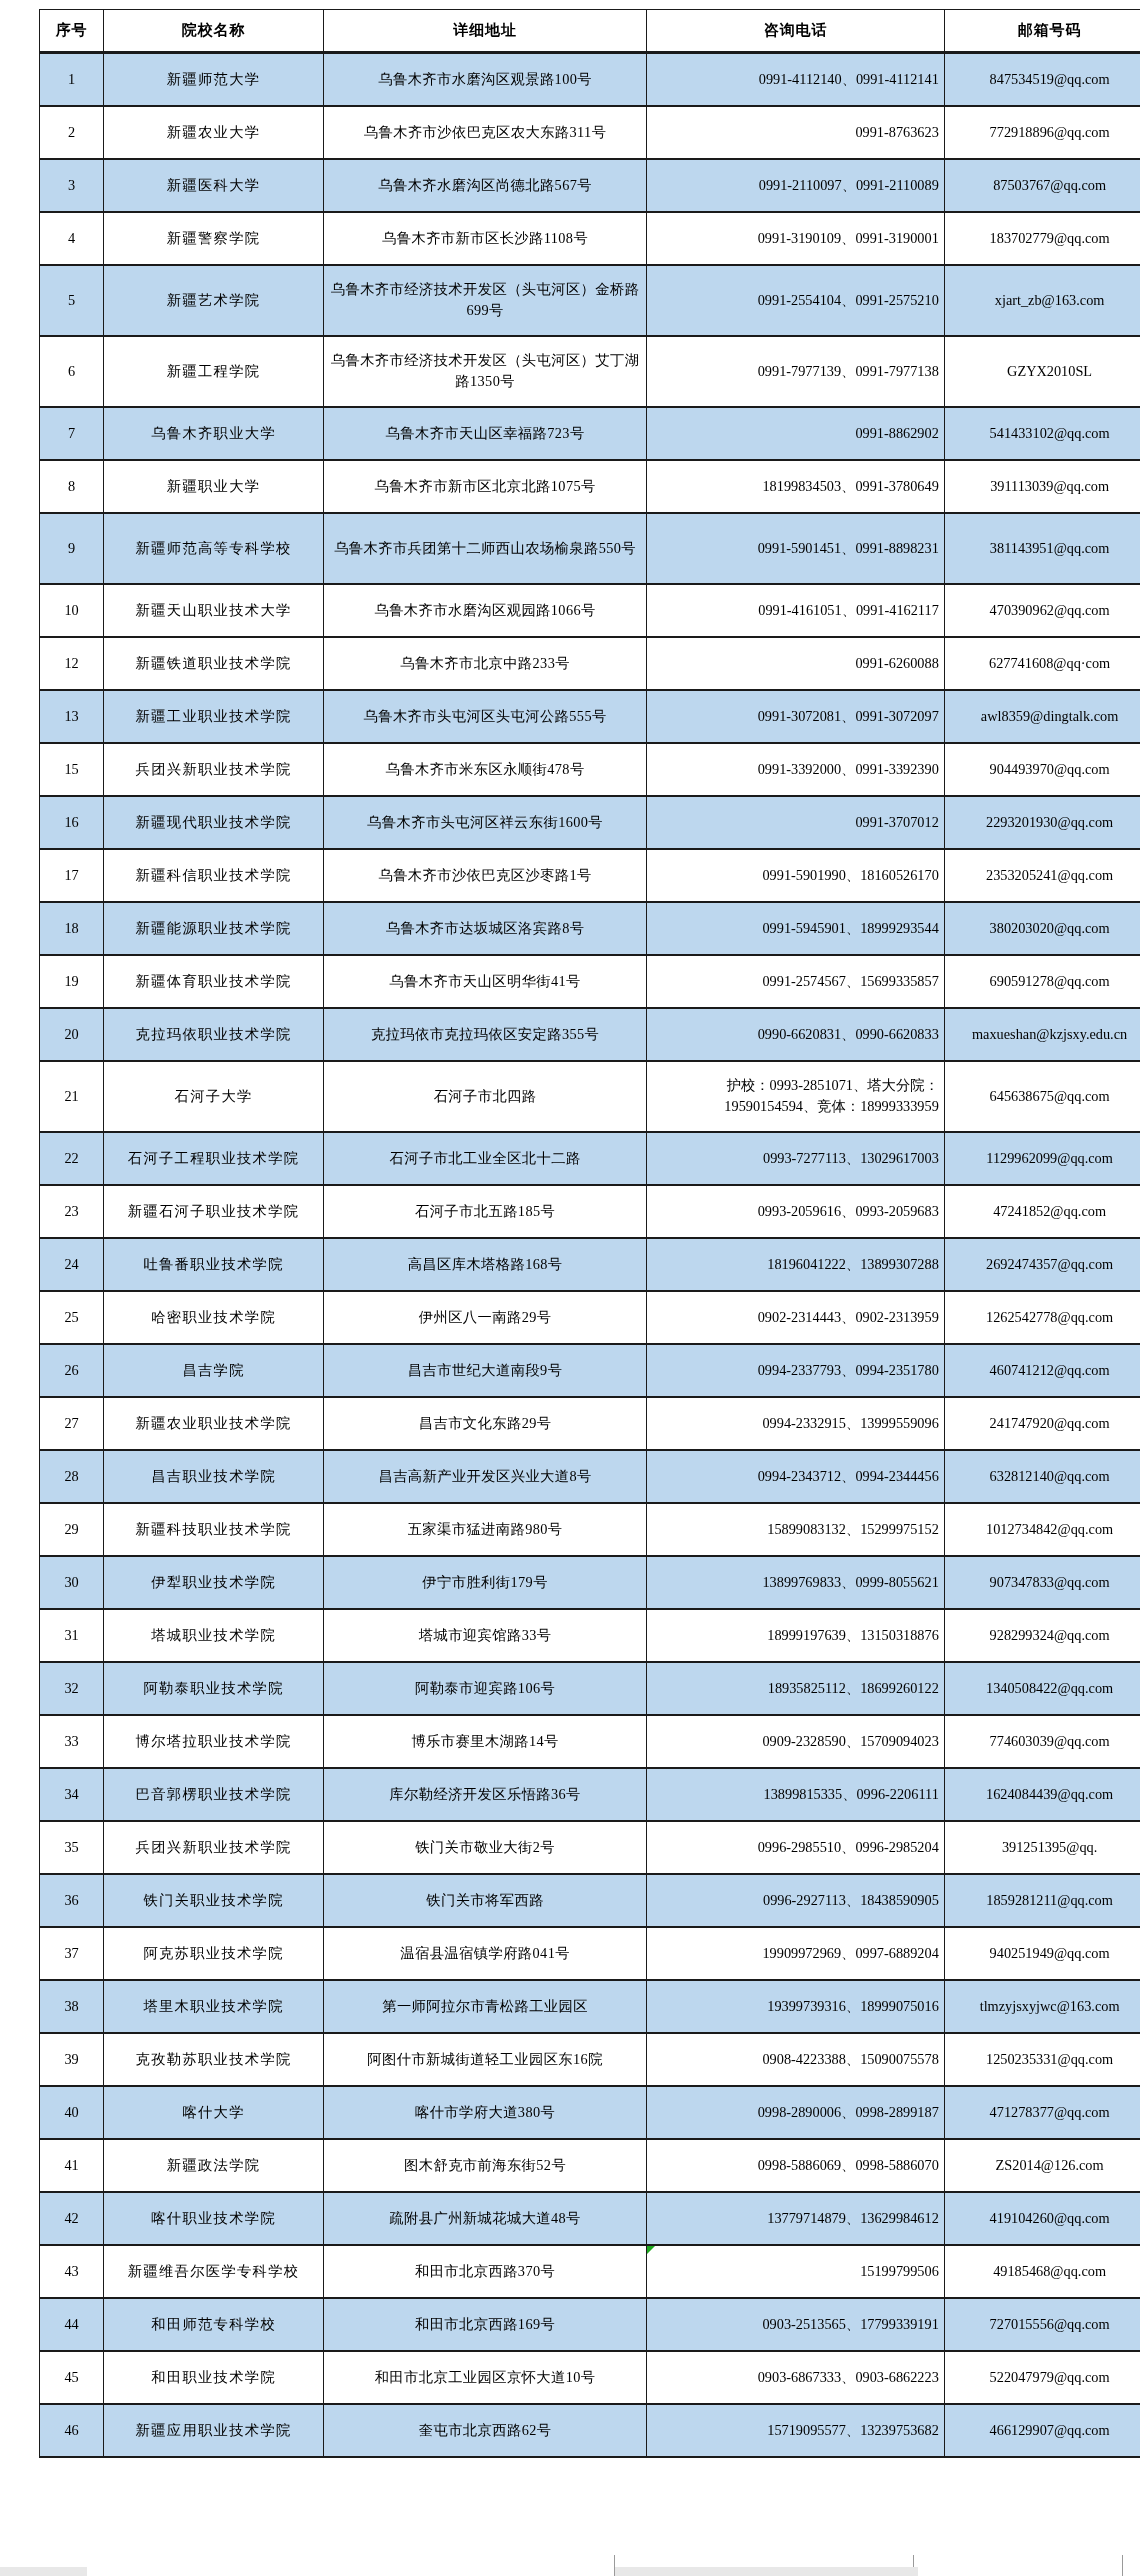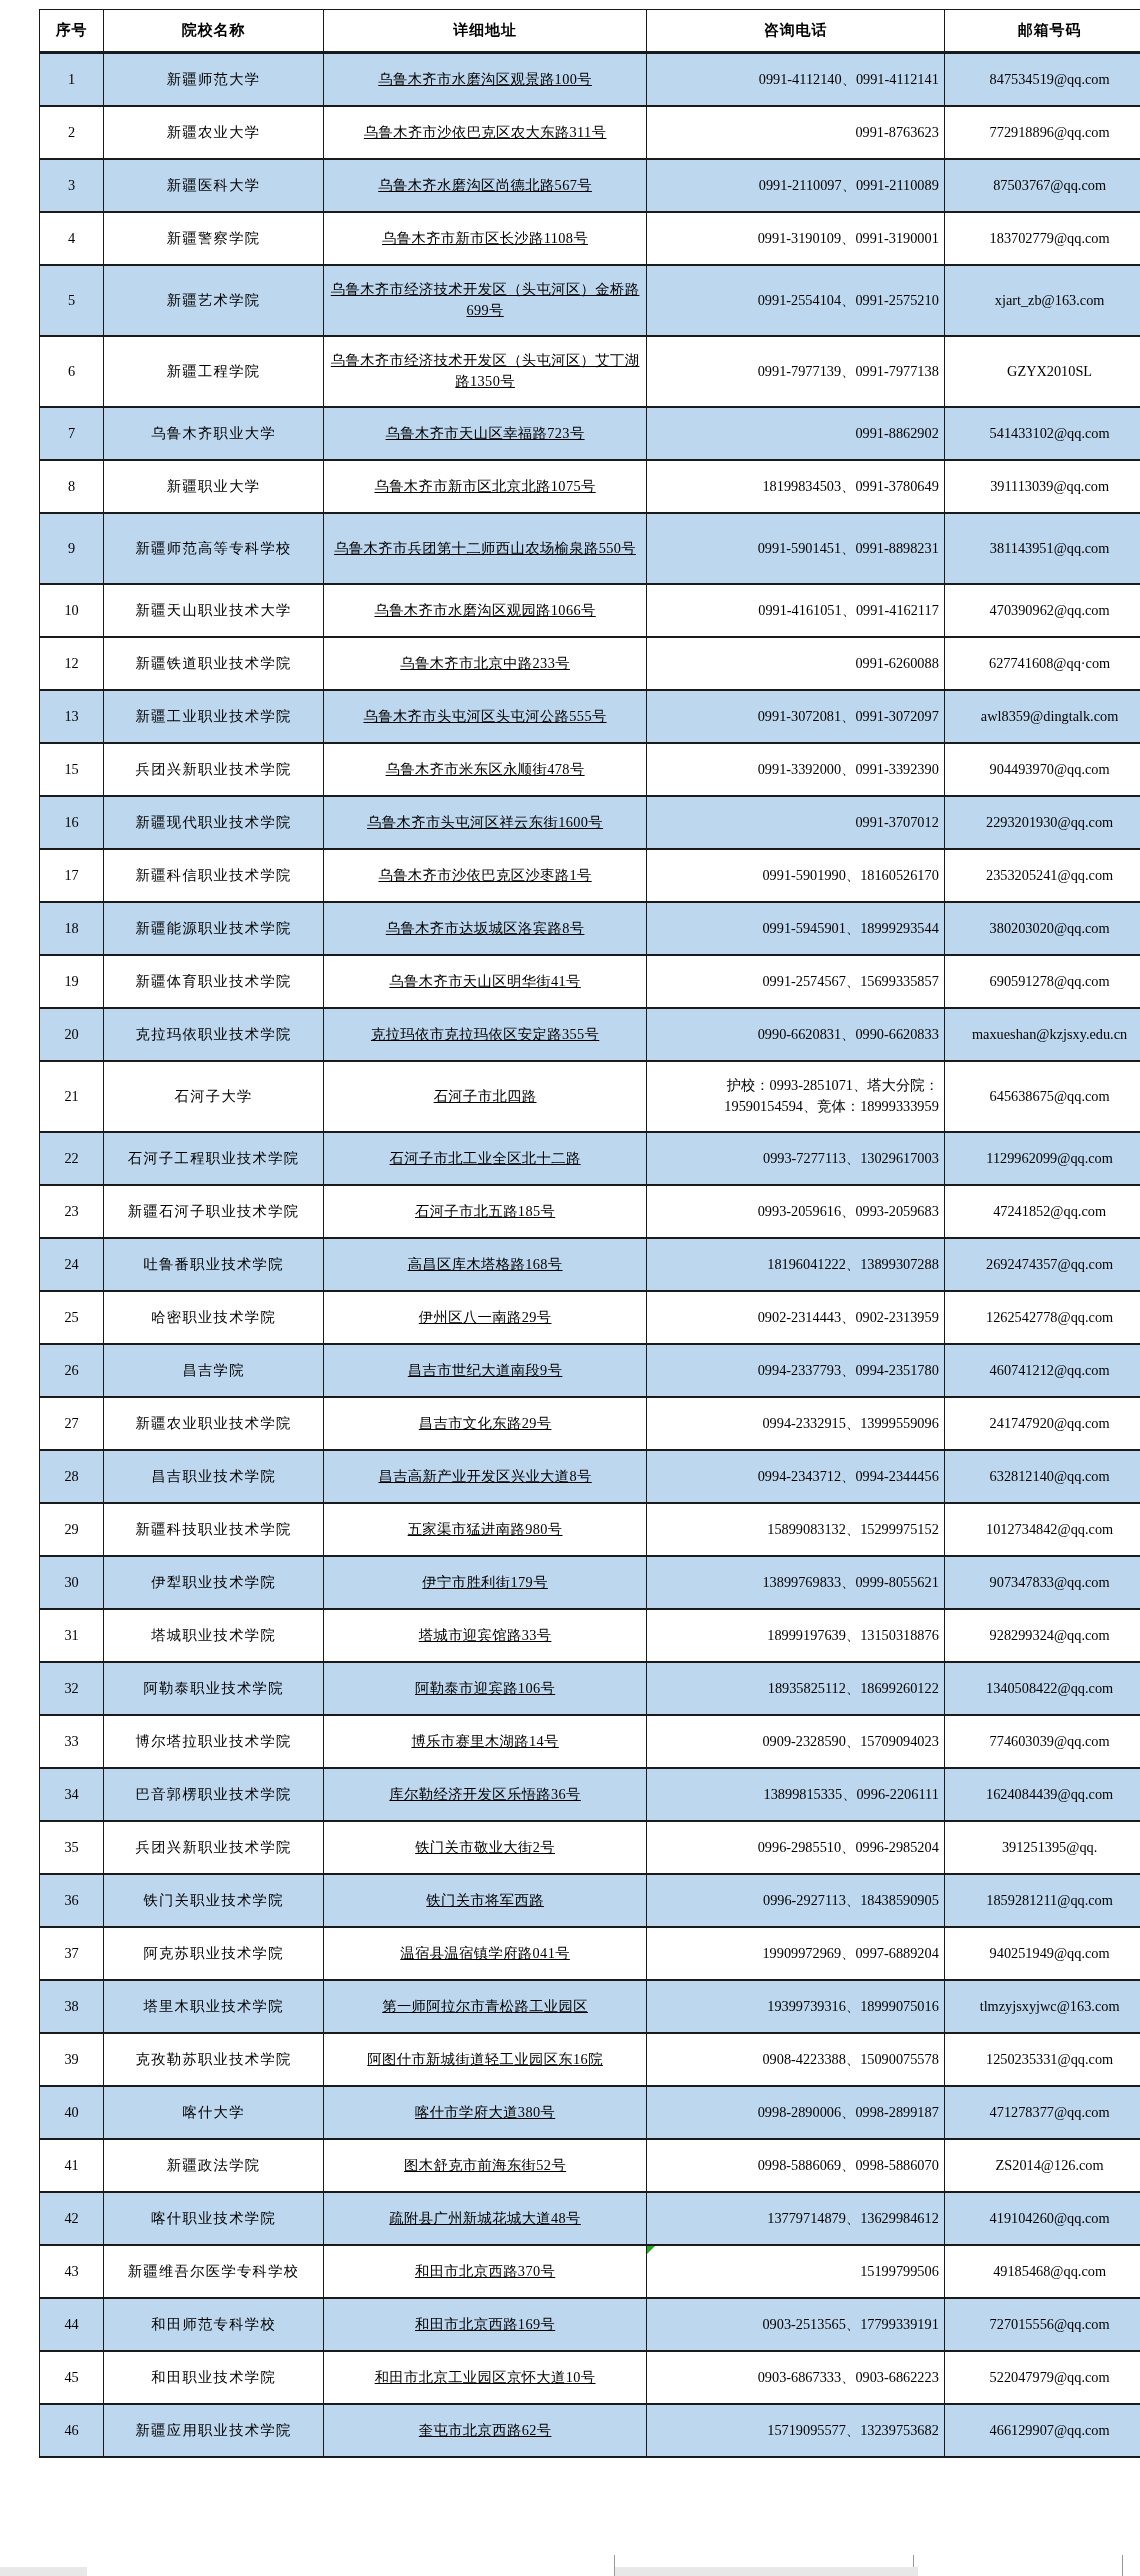--- a/index.html
+++ b/index.html
@@ -34,21 +34,21 @@
     overflow:hidden;
   }
   thead tr{height:43px;border-bottom:3.6px solid var(--border);}
   thead th{font-weight:bold;font-size:15px;letter-spacing:0.9px;}
   tbody tr{border-bottom:2.7px solid var(--border);}
   tbody tr.normal{height:53px;}
   tbody tr.tall{height:71px;}
   tbody tr.shaded{background:var(--shaded);}
   tbody tr.plain{background:var(--plain);}
   td.cell-name{letter-spacing:1.3px;}
-  td.cell-addr{letter-spacing:0.4px;text-decoration:underline;}
+  td.cell-addr{letter-spacing:0.4px;}
   td.cell-phone{position:relative;text-align:right;}
   .excel-flag{
     position:absolute;left:0;top:0;width:0;height:0;
     border-top:8px solid var(--flag);
     border-right:8px solid transparent;
   }
   
   .bottom-partial{position:absolute;left:7.1px;top:2555px;width:1116px;height:21.4px;background:#fff;}
   .bottom-partial .vline{position:absolute;top:0;bottom:0;width:0.9px;background:#9a9a9a;}
   .strip{position:absolute;bottom:0;height:9px;background:var(--strip);}

